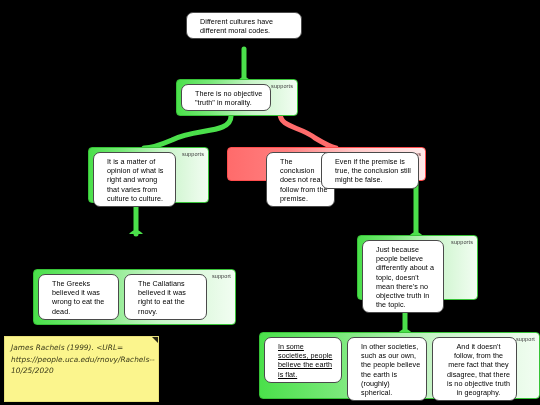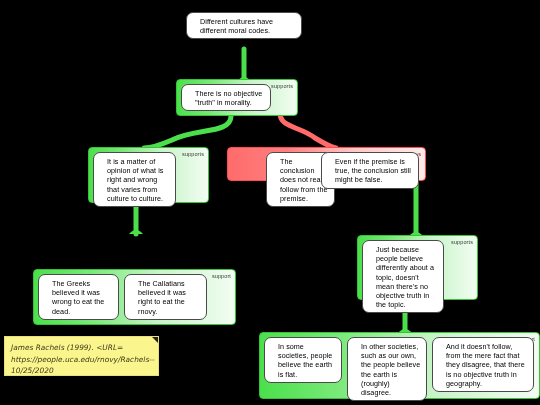--- a/index.html
+++ b/index.html
@@ -143,25 +143,25 @@
     <div class="card" style="left:93px; top:4px; width:98px;">Even if the premise is true, the conclusion still might be false.</div>
   </div>
 
   <div class="group support" style="left:357px; top:235px; width:121px; height:65px;">
     <span class="group-label">supports</span>
     <div class="card" style="left:4px; top:4px; width:82px;">Just because people believe differently about a topic, doesn't mean there's no objective truth in the topic.</div>
   </div>
 
   <div class="group support" style="left:259px; top:332px; width:281px; height:67px;">
     <span class="group-label">support</span>
-    <div class="card" style="left:4px; top:4px; width:78px;">In some societies, people believe the earth is flat.</div>
-    <div class="card" style="left:87px; top:4px; width:80px;">In other societies, such as our own, the people believe the earth is (roughly) disagree.</div>
-    <div class="card" style="left:172px; top:4px; width:102px;">And it doesn't follow, from the mere fact that they disagree, that there is no objective truth in geography.</div>
+    <div class="card" style="left:4px; top:4px; width:78px;text-decoration:underline;">In some societies, people believe the earth is flat.</div>
+    <div class="card" style="left:87px; top:4px; width:80px;">In other societies, such as our own, the people believe the earth is (roughly) spherical.</div>
+    <div class="card" style="left:172px; top:4px; width:85px;text-align:center;">And it doesn't follow, from the mere fact that they disagree, that there is no objective truth in geography.</div>
   </div>
 
-  <div class="note" style="left:4px; top:336px; width:155px; height:40px;">
+  <div class="note" style="left:4px; top:336px; width:155px; height:66px;">
     <span class="fold"></span>
     <span class="note-line">James Rachels (1999). &lt;URL=</span>
     <span class="note-line">https://people.uca.edu/rnovy/Rachels--</span>
     <span class="note-line">10/25/2020</span>
   </div>
 
 </div>
 
 </body></html>

